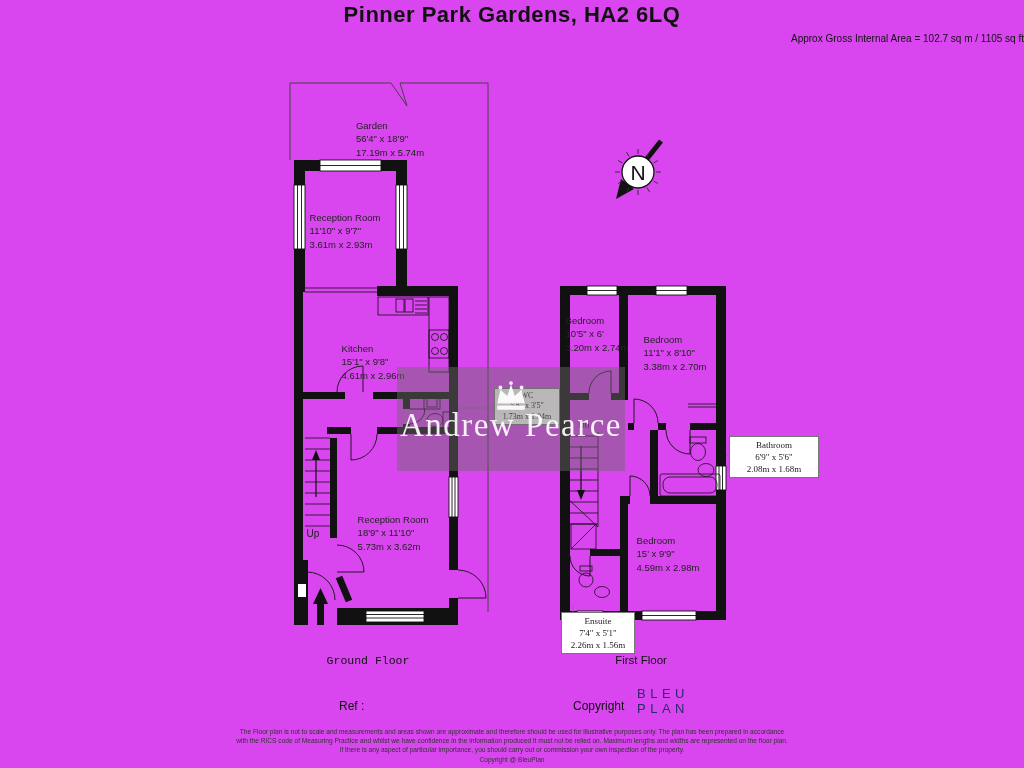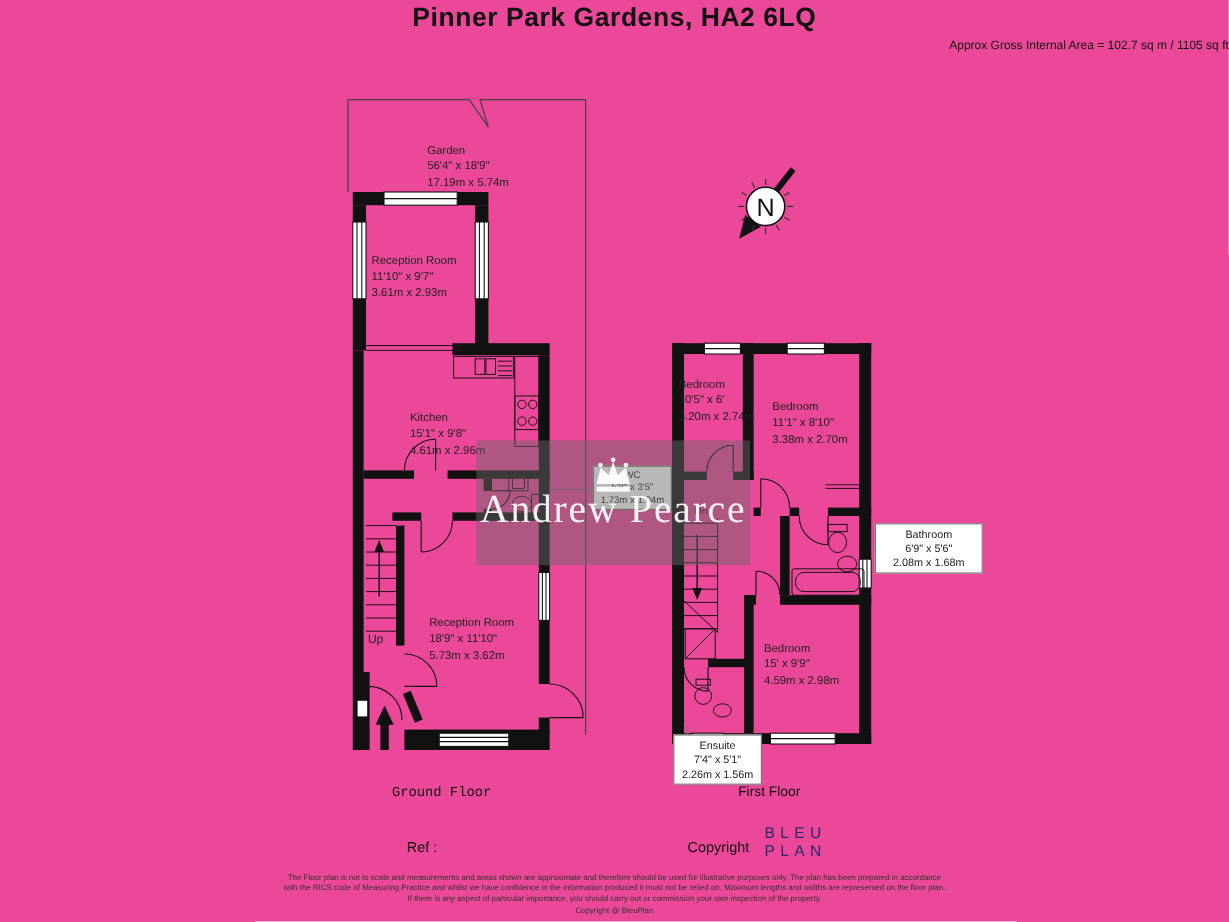--- a/index.html
+++ b/index.html
@@ -1,25 +1,25 @@
 <!DOCTYPE html>
 <html><head>
 <meta charset="utf-8">
 <style>
   html,body{margin:0;padding:0;background:#fff;}
-  .page{position:relative;width:1024px;height:768px;background:#ec4899;overflow:hidden;
+  .page{position:relative;width:1024px;height:768px;background:#d946ef;overflow:hidden;
         font-family:"Liberation Sans", sans-serif;color:#111;}
   .title{position:absolute;left:0;right:0;top:2px;text-align:center;
          font-size:22px;font-weight:bold;letter-spacing:.5px;}
   .subtitle{position:absolute;left:0;right:0;top:33px;text-align:right;font-size:10px;}
   svg.plan{position:absolute;left:0;top:0;z-index:1;}
   .room-label{position:absolute;transform:translateX(-50%);z-index:2;
               font-size:9.5px;line-height:1.42;color:#222;white-space:nowrap;}
   .label-box{position:absolute;z-index:2;text-align:center;background:#fff;
-             border:1px solid #777;padding:2px 3px;white-space:nowrap;color:#222;}
+             border:1px solid #777;padding:2px 3px;white-space:nowrap;color:#222;font-family:Liberation Serif, serif;}
   .label-box.small{font-size:8px;line-height:1.3;}
   .label-box.med{font-size:9px;line-height:1.35;}
   .stair-label{position:absolute;transform:translateX(-50%);z-index:2;color:#222;}
   .floor-caption{position:absolute;transform:translateX(-50%);z-index:2;
                  font-size:11.5px;color:#111;}
   .watermark{position:absolute;left:397px;top:367px;width:228px;height:104px;z-index:3;
              background:rgba(108,103,107,0.47);}
   .watermark .crown{position:absolute;left:96px;top:14px;}
   .watermark .wm-text{position:absolute;left:0;right:0;top:40px;text-align:center;
              font-family:"Liberation Serif", serif;font-size:33px;letter-spacing:1.5px;

